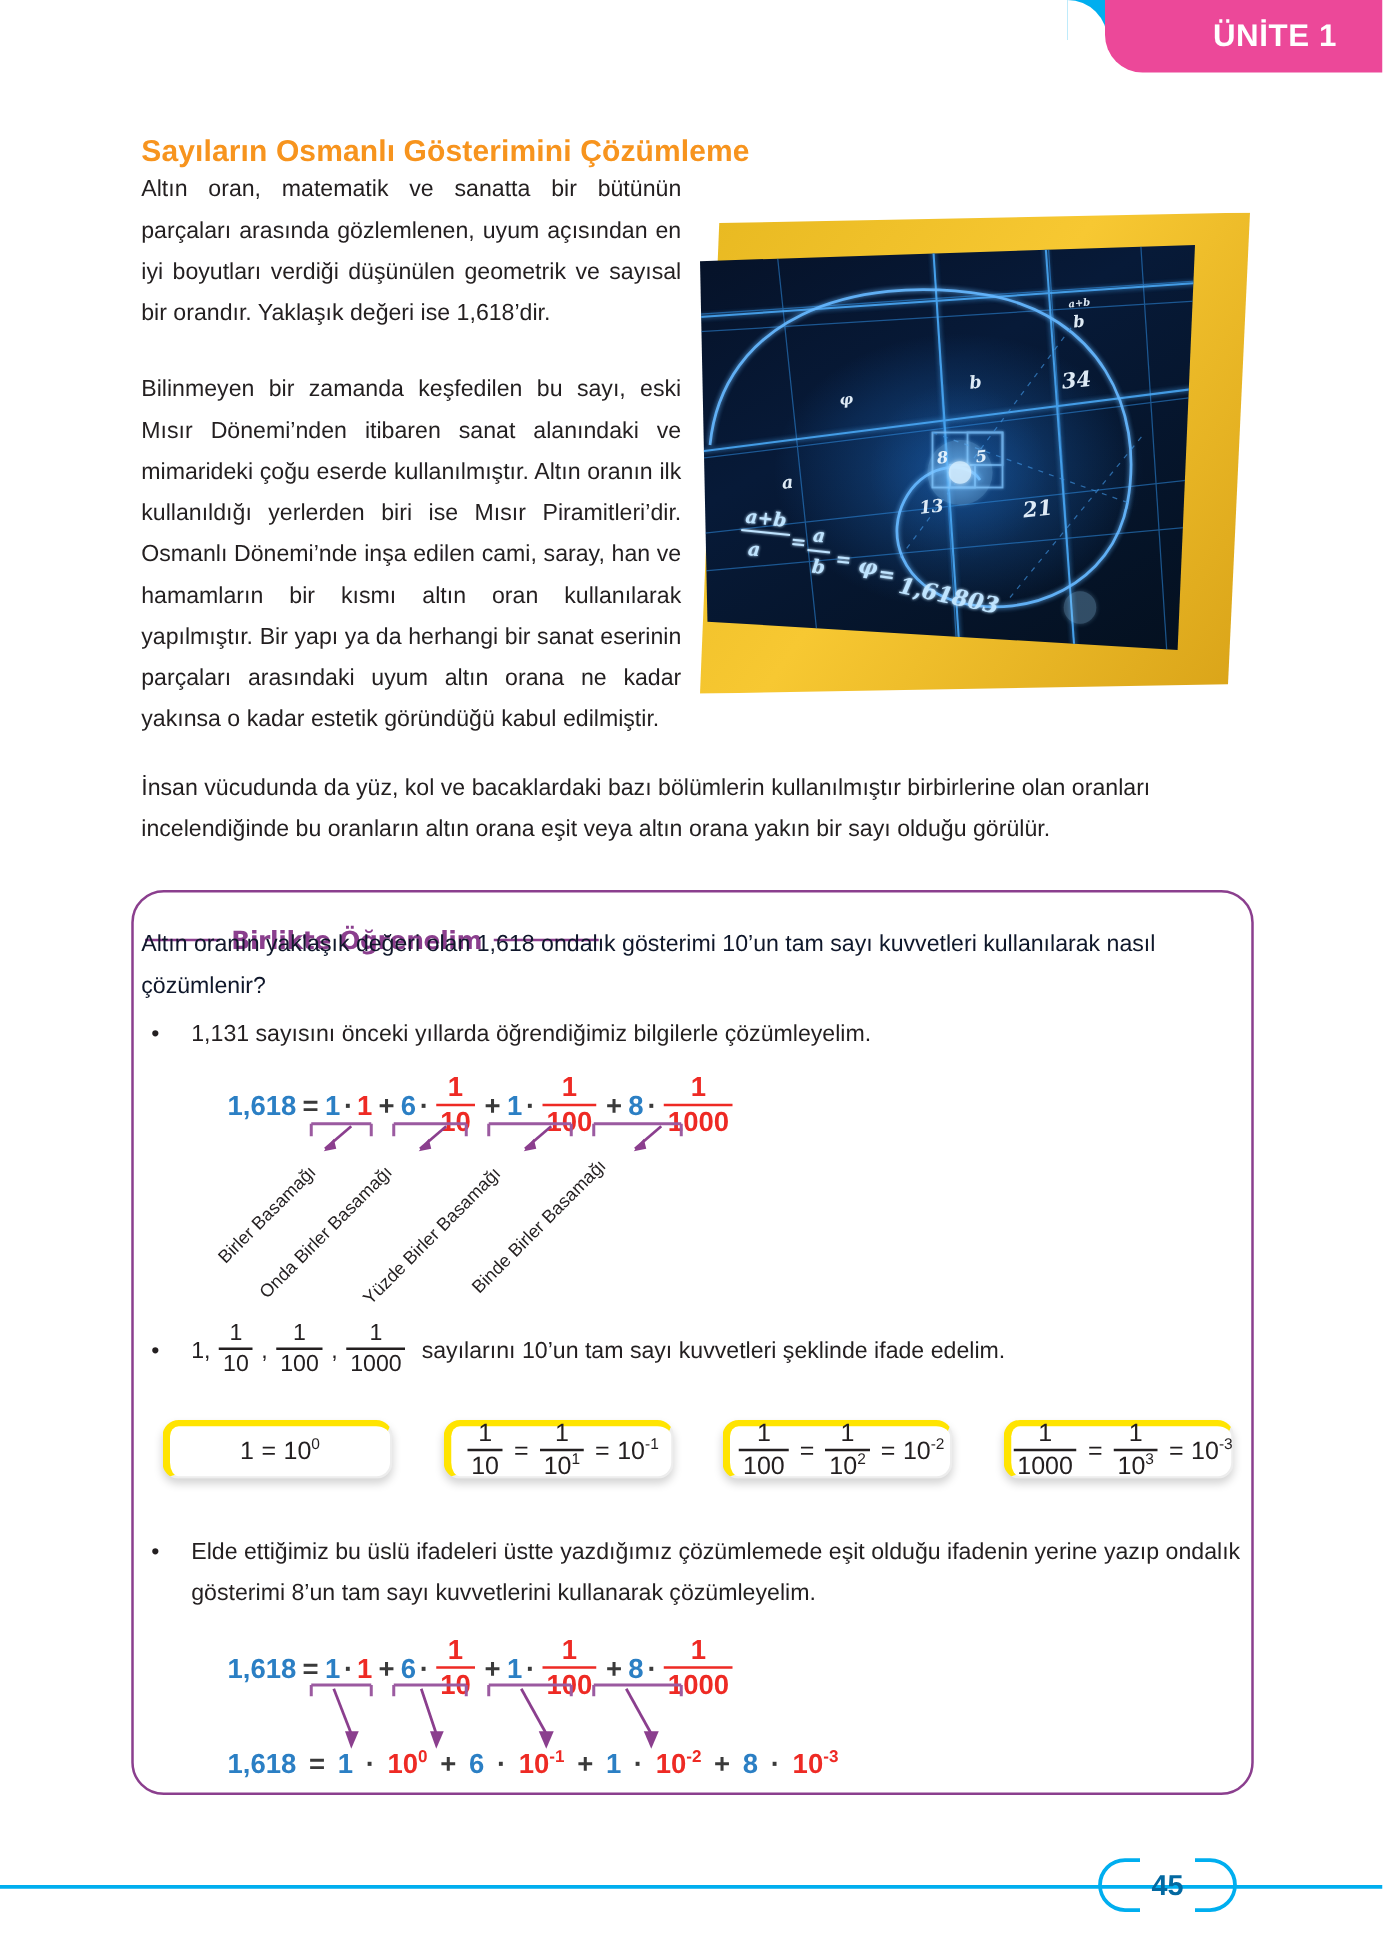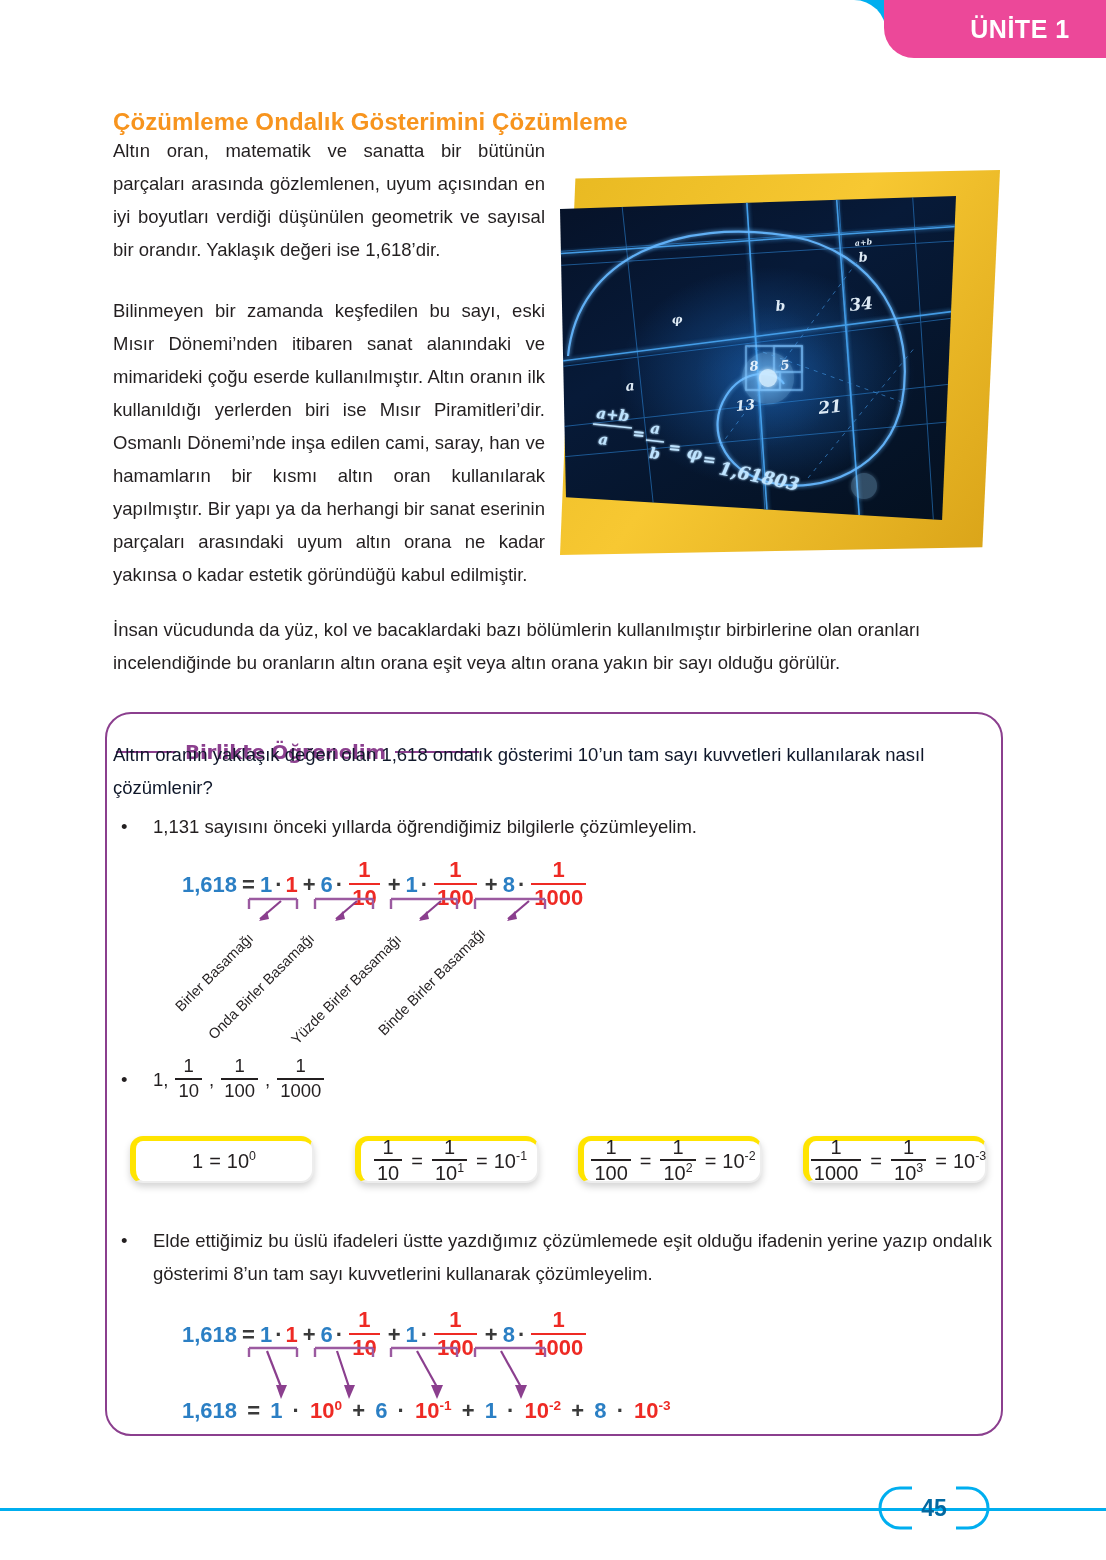--- a/index.html
+++ b/index.html
@@ -282,21 +282,21 @@
   .badge-svg { position: absolute; left: 0; top: 0; }
 </style>
 </head>
 <body>
 
 <div class="unit-tab-notch"></div>
 <div class="unit-tab">
   <span class="unit-tab-label">ÜNİTE 1</span>
 </div>
 
-<div class="section-title">Çözümleme Ondalık Gösterimini Çözümleme</div>
+<div class="section-title">Sayıların Osmanlı Gösterimini Çözümleme</div>
 
 <div class="para para-1">Altın oran, matematik ve sanatta bir bütünün parçaları arasında gözlemlenen, uyum açısından en iyi boyutları verdiği düşünülen geometrik ve sayısal bir orandır. Yaklaşık değeri ise 1,618’dir.</div>
 <div class="para para-2">Bilinmeyen bir zamanda keşfedilen bu sayı, eski Mısır Dönemi’nden itibaren sanat alanındaki ve mimarideki çoğu eserde kullanılmıştır. Altın oranın ilk kullanıldığı yerlerden biri ise Mısır Piramitleri’dir. Osmanlı Dönemi’nde inşa edilen cami, saray, han ve hamamların bir kısmı altın oran kullanılarak yapılmıştır. Bir yapı ya da herhangi bir sanat eserinin parçaları arasındaki uyum altın orana ne kadar yakınsa o kadar estetik göründüğü kabul edilmiştir.</div>
 <div class="para para-3">İnsan vücudunda da yüz, kol ve bacaklardaki bazı bölümlerin kullanılmıştır birbirlerine olan oranları incelendiğinde bu oranların altın orana eşit veya altın orana yakın bir sayı olduğu görülür.</div>
 
 <div class="figure-wrap">
   <div class="figure-gold"></div>
   <div class="figure-photo">
     <svg width="398" height="324" viewBox="0 0 398 324">
       <defs>
@@ -463,20 +463,21 @@
       <span class="num">1</span>
       <span class="bar"></span>
       <span class="den">100</span>
     </span>
     <span>,</span>
     <span class="frac">
       <span class="num">1</span>
       <span class="bar"></span>
       <span class="den">1000</span>
     </span>
+    <span style="margin-left:6px;">sayılarını 10’un tam sayı kuvvetleri şeklinde ifade edelim.</span>
   </span>
 </div>
 
 <div class="pill" style="left:130px; top:1136px; width:184px;">
   <span class="eqs">
     <span>1</span>
     <span>=</span>
     <span><span>10</span><sup class="exp">0</sup></span>
   </span>
 </div>

